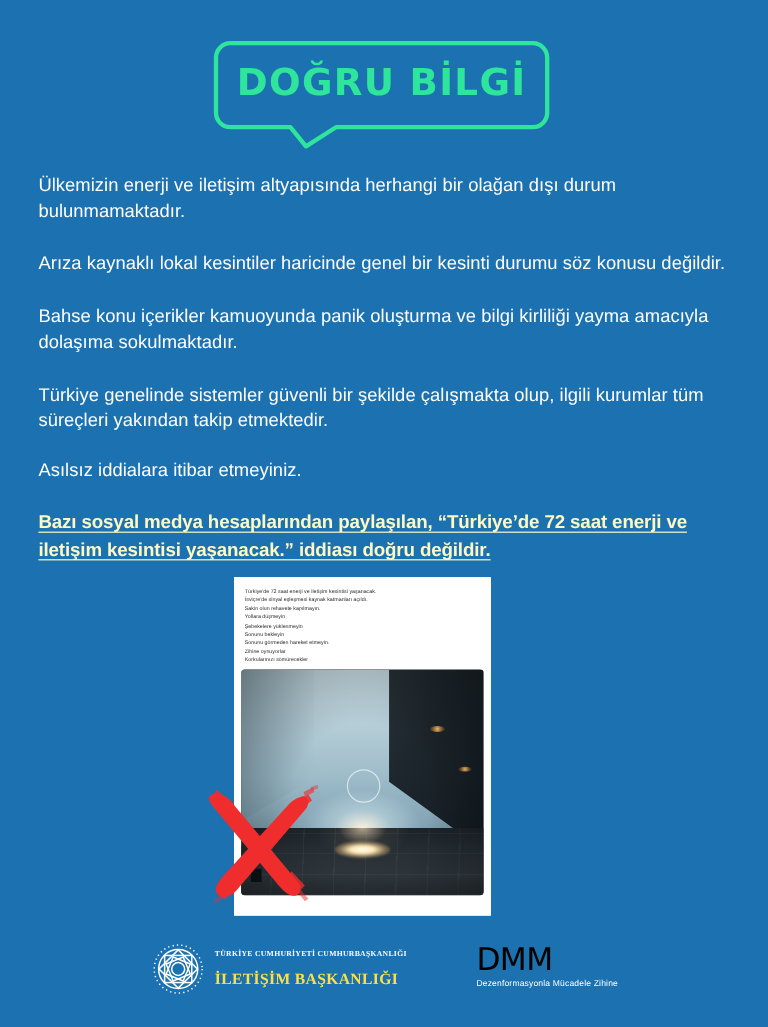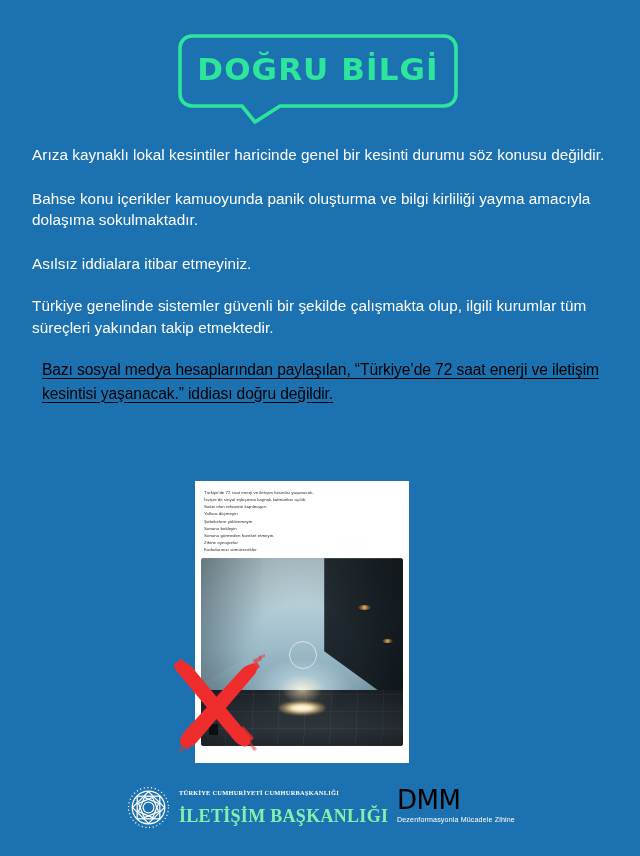--- a/index.html
+++ b/index.html
@@ -62,25 +62,25 @@
     color: #ffffff;
     font-size: 15.3px;
     line-height: 1.42;
     margin: 0 0 22px 0;
     letter-spacing: 0.05px;
   }
   .para.tight {
     margin-bottom: 20px;
   }
   .para-bold {
-    color: #000000;
+    color: #fef9c3;
     font-size: 15.6px;
     line-height: 1.5;
-    font-weight: normal;
-    margin: 8px 0 0 10px;
+    font-weight: bold;
+    margin: 8px 0 0 0;
     text-decoration: underline;
     text-underline-offset: 2.5px;
     letter-spacing: -0.1px;
   }
 
   
   .embed-card {
     position: absolute;
     left: 195px;
     top: 481px;
@@ -218,23 +218,23 @@
   .iletisim-top {
     color: #ffffff;
     font-family: "Liberation Serif", serif;
     font-size: 6.4px;
     font-weight: bold;
     letter-spacing: 0.25px;
     margin-bottom: 3px;
     white-space: nowrap;
   }
   .iletisim-main {
-    color: #86efac;
+    color: #fde047;
     font-family: "Liberation Serif", serif;
-    font-size: 18px;
+    font-size: 13px;
     font-weight: bold;
     letter-spacing: 0.3px;
     white-space: nowrap;
     margin-top: 10px;
   }
   .logo-dmm {
     position: absolute;
     left: 397px;
     top: 7px;
   }
@@ -260,24 +260,25 @@
 <div class="header">
   <div class="bubble-wrap">
     <svg class="bubble-svg" width="284" height="92" viewBox="0 0 284 92">
       <path d="M16,4 H268 A12,12 0 0 1 280,16 V62 A12,12 0 0 1 268,74 H104 L79,90 L66,74 H16 A12,12 0 0 1 4,62 V16 A12,12 0 0 1 16,4 Z" fill="none" stroke="#2de69c" stroke-width="3.6" stroke-linejoin="round"></path>
     </svg>
     <div class="bubble-title">DOĞRU BİLGİ</div>
   </div>
 </div>
 
 <div class="body-copy">
+  <p class="para">Ülkemizin enerji ve iletişim altyapısında herhangi bir olağan dışı durum bulunmamaktadır.</p>
   <p class="para">Arıza kaynaklı lokal kesintiler haricinde genel bir kesinti durumu söz konusu değildir.</p>
   <p class="para">Bahse konu içerikler kamuoyunda panik oluşturma ve bilgi kirliliği yayma amacıyla dolaşıma sokulmaktadır.</p>
+  <p class="para tight">Türkiye genelinde sistemler güvenli bir şekilde çalışmakta olup, ilgili kurumlar tüm süreçleri yakından takip etmektedir.</p>
   <p class="para tight">Asılsız iddialara itibar etmeyiniz.</p>
-  <p class="para tight">Türkiye genelinde sistemler güvenli bir şekilde çalışmakta olup, ilgili kurumlar tüm süreçleri yakından takip etmektedir.</p>
   <p class="para-bold">Bazı sosyal medya hesaplarından paylaşılan, “Türkiye’de 72 saat enerji ve iletişim kesintisi yaşanacak.” iddiası doğru değildir.</p>
 </div>
 
 <div class="embed-card">
   <div class="embed-text">
     <div class="embed-line">Türkiye'de 72 saat enerji ve iletişim kesintisi yaşanacak.</div>
     <div class="embed-line">İsviçre'de sinyal eşleşmesi kaynak katmanları açıldı.</div>
     <div class="embed-line">Sakin olun rehavete kapılmayın.</div>
     <div class="embed-line">Yollara düşmeyin</div>
     <div class="embed-line">Şebekelere yüklenmeyin</div>

